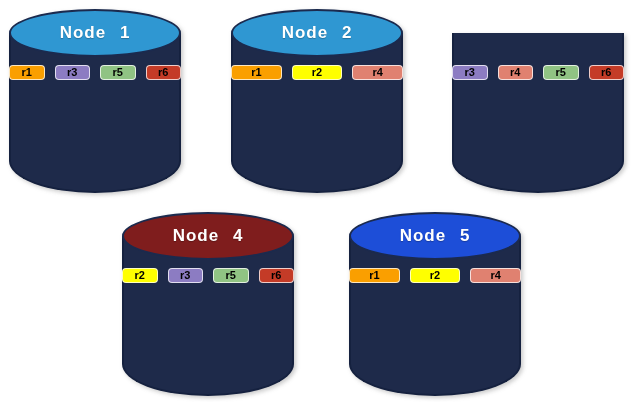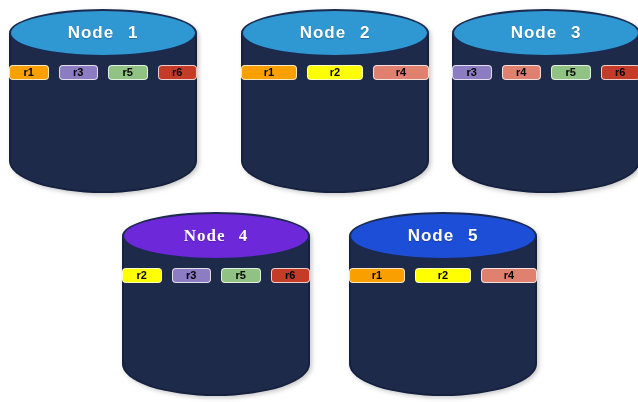--- a/index.html
+++ b/index.html
@@ -10,26 +10,26 @@
   }
   .canvas {
     position: relative;
     width: 638px;
     height: 402px;
     background: #FFFFFF;
     overflow: hidden;
   }
   .node {
     position: absolute;
-    width: 188px;
+    width: 172px;
     height: 184px;
     filter: drop-shadow(2px 2px 2px rgba(80,80,80,0.30));
   }
   .pos-0 { left: 9px;   top: 9px; }
-  .pos-1 { left: 241px; top: 9px; }
+  .pos-1 { left: 231px; top: 9px; }
   .pos-2 { left: 452px; top: 9px; }
   .pos-3 { left: 122px; top: 212px; }
   .pos-4 { left: 349px; top: 212px; }
 
   .cyl-body {
     position: absolute;
     top: 24px; left: 0;
     width: 100%;
     height: 160px;
     box-sizing: border-box;
@@ -108,33 +108,30 @@
         <span class="node-title">Node 2</span>
       </div>
       <div class="bars">
         <div class="bar" style="background: rgb(250, 159, 0);">r1</div>
         <div class="bar" style="background: rgb(255, 255, 0);">r2</div>
         <div class="bar" style="background: rgb(224, 129, 112);">r4</div>
       </div>
     </div>
     <div class="node pos-2">
       <div class="cyl-body" style="background: rgb(30, 42, 74); border-color: rgb(21, 33, 63);"></div>
-      <div class="cyl-top" style="background: rgb(47, 151, 210);">
-        <span class="node-title">Node 3</span>
-      </div>
       <div class="bars">
         <div class="bar" style="background: rgb(140, 124, 194);">r3</div>
         <div class="bar" style="background: rgb(224, 129, 112);">r4</div>
         <div class="bar" style="background: rgb(144, 195, 131);">r5</div>
         <div class="bar" style="background: rgb(196, 59, 39);">r6</div>
       </div>
     </div>
     <div class="node pos-3">
       <div class="cyl-body" style="background: rgb(30, 42, 74); border-color: rgb(21, 33, 63);"></div>
-      <div class="cyl-top" style="background: #6d28d9; font-family: Liberation Serif, serif;">
+      <div class="cyl-top" style="background: #7f1d1d;">
         <span class="node-title">Node 4</span>
       </div>
       <div class="bars">
         <div class="bar" style="background: rgb(255, 255, 0);">r2</div>
         <div class="bar" style="background: rgb(140, 124, 194);">r3</div>
         <div class="bar" style="background: rgb(144, 195, 131);">r5</div>
         <div class="bar" style="background: rgb(196, 59, 39);">r6</div>
       </div>
     </div>
     <div class="node pos-4">

